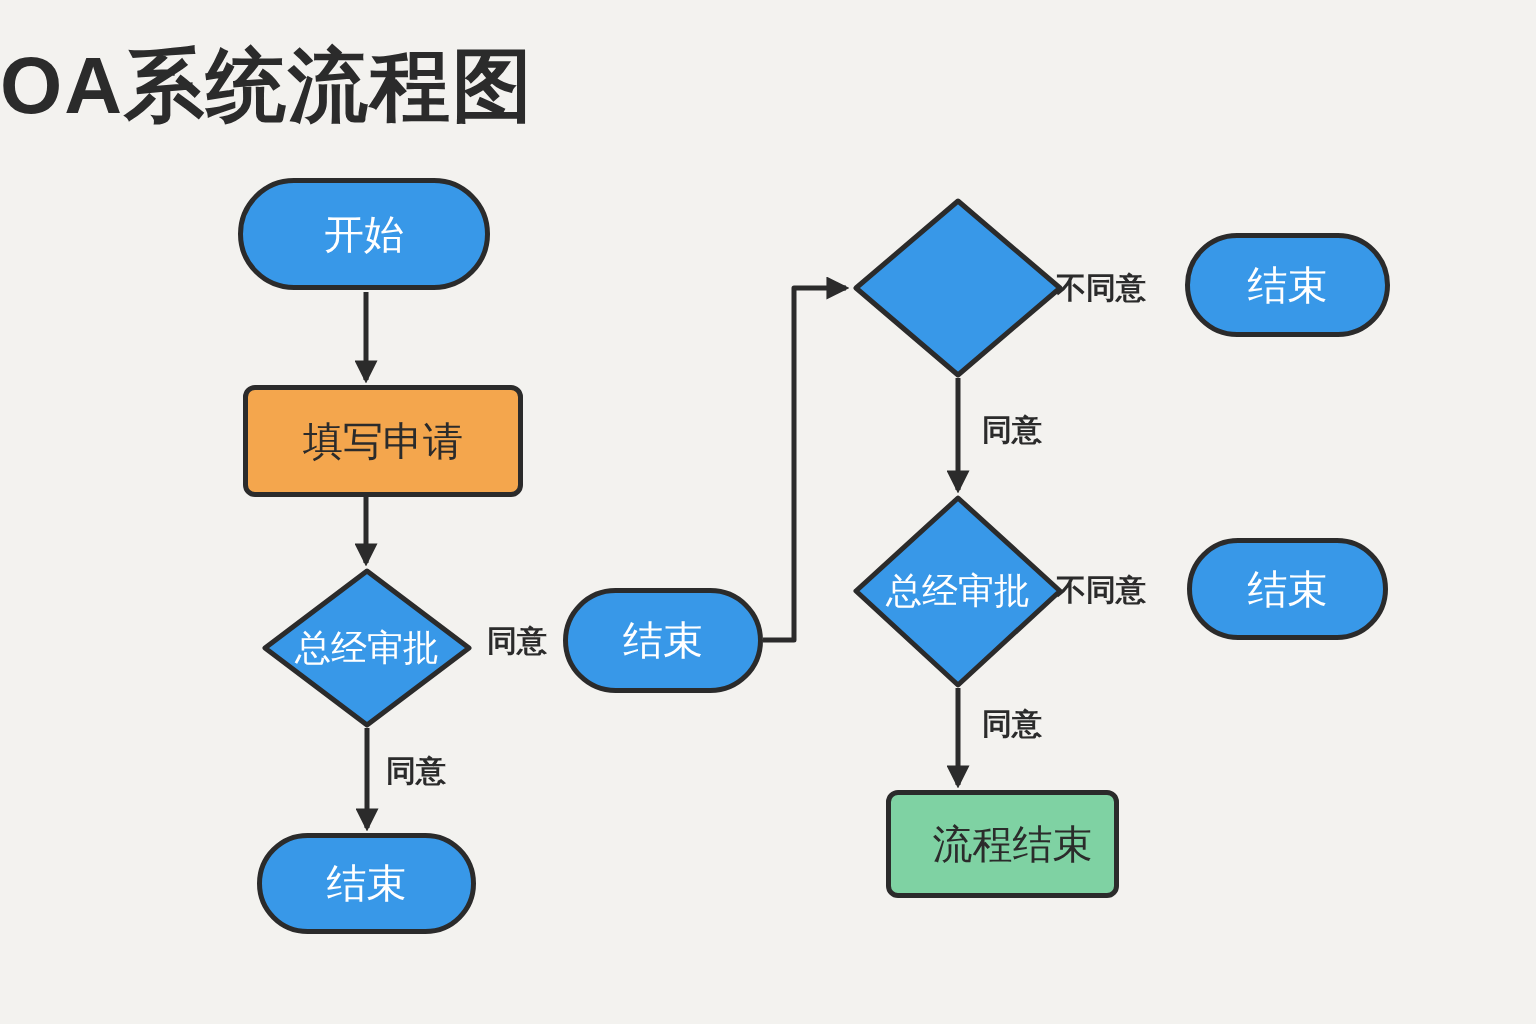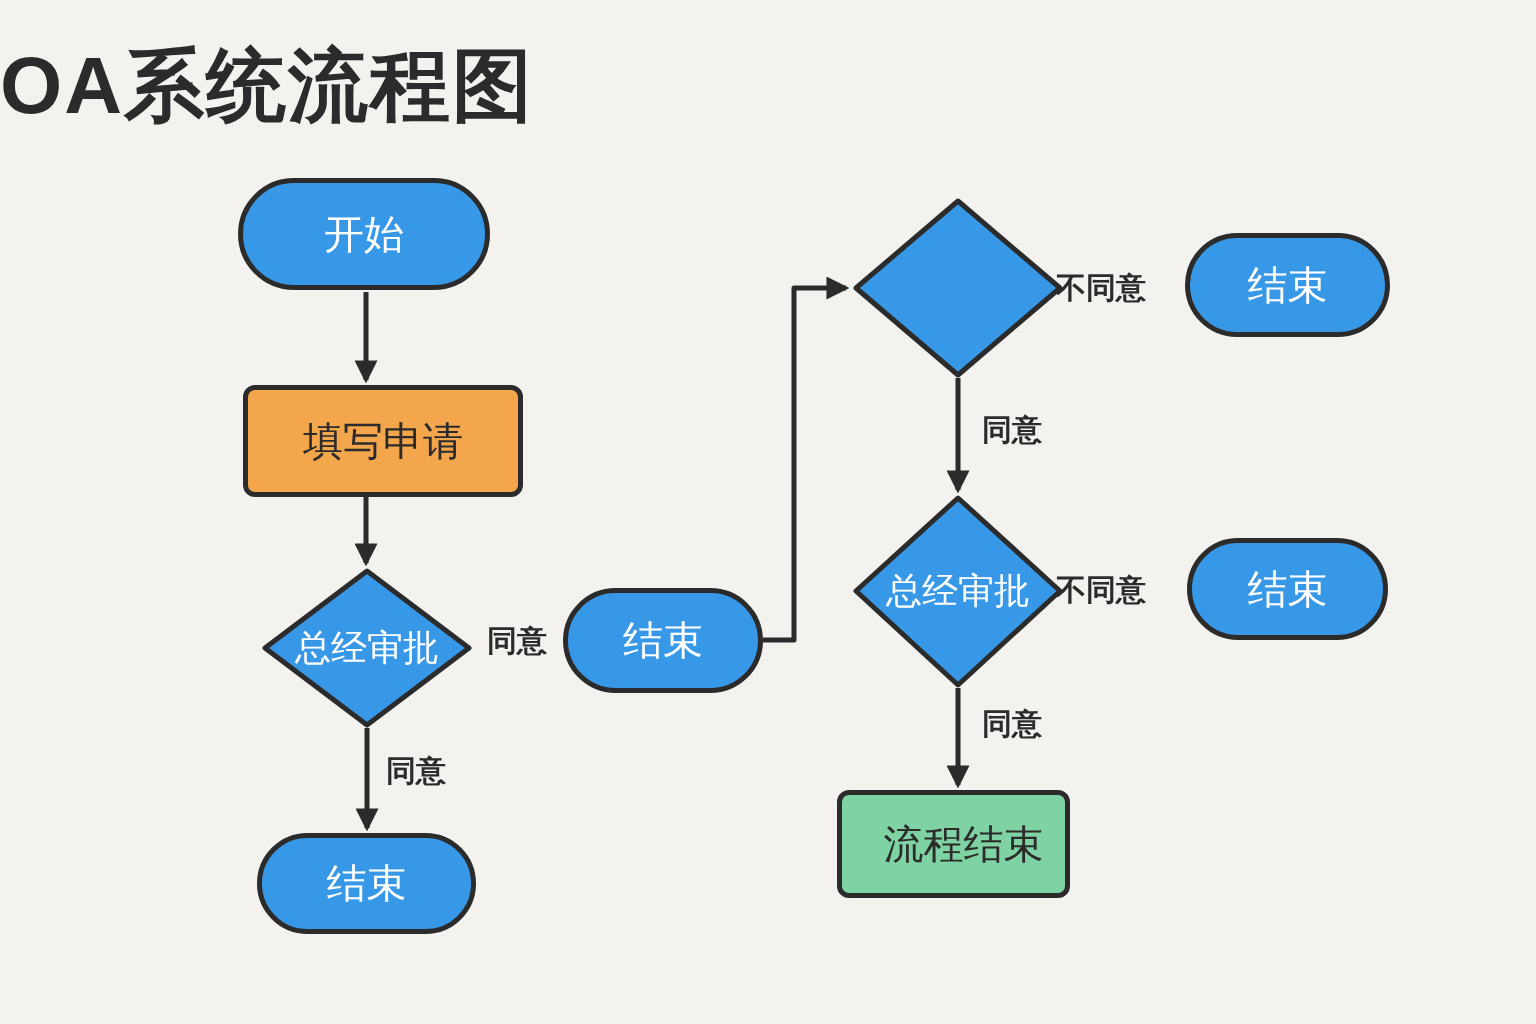--- a/index.html
+++ b/index.html
@@ -105,21 +105,21 @@
   
   #n-start      { left: 238px; top: 178px; width: 252px; height: 112px; }
   #n-fill       { left: 243px; top: 385px; width: 280px; height: 112px; }
   #n-dm         { left: 262px; top: 568px; width: 210px; height: 160px; }
   #n-end-left   { left: 257px; top: 833px; width: 219px; height: 101px; }
   #n-end-mid    { left: 563px; top: 588px; width: 200px; height: 105px; }
   #n-da         { left: 853px; top: 198px; width: 210px; height: 180px; }
   #n-end-rt     { left: 1185px; top: 233px; width: 205px; height: 104px; }
   #n-gm         { left: 853px; top: 495px; width: 210px; height: 193px; }
   #n-end-rm     { left: 1187px; top: 538px; width: 201px; height: 102px; }
-  #n-green      { left: 837px; top: 790px; width: 233px; height: 108px; padding-left: 20px; }
+  #n-green      { left: 886px; top: 790px; width: 233px; height: 108px; padding-left: 20px; }
   
   #l-dm-agree-right { left: 517px;  top: 641px; }
   #l-dm-agree-down  { left: 416px;  top: 771px; }
   #l-da-disagree    { left: 1101px; top: 288px; }
   #l-da-agree       { left: 1012px; top: 430px; }
   #l-gm-disagree    { left: 1101px; top: 590px; }
   #l-gm-agree       { left: 1012px; top: 724px; }
 </style>
 </head>
 <body>

